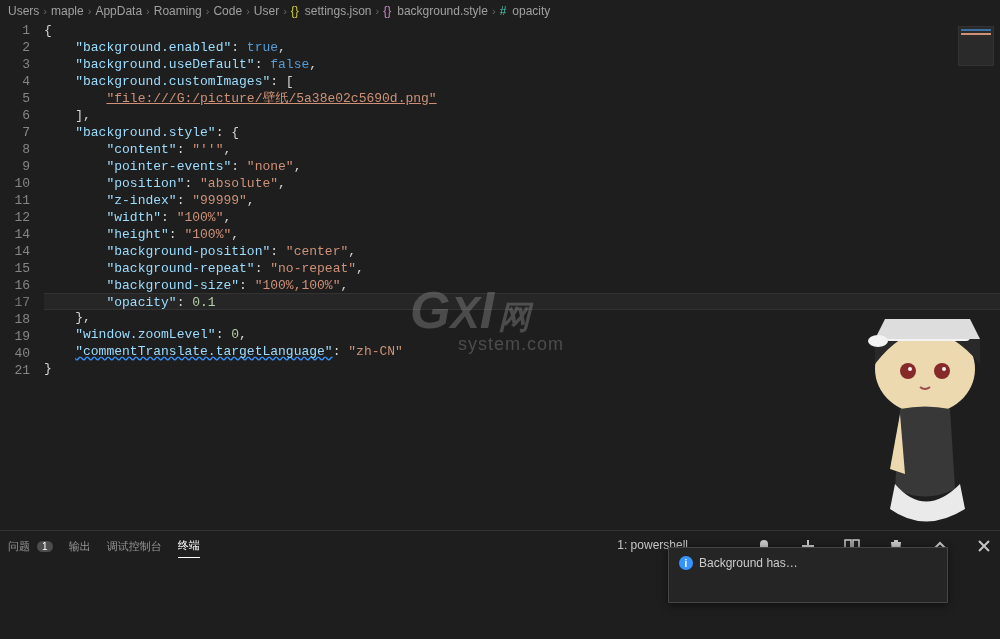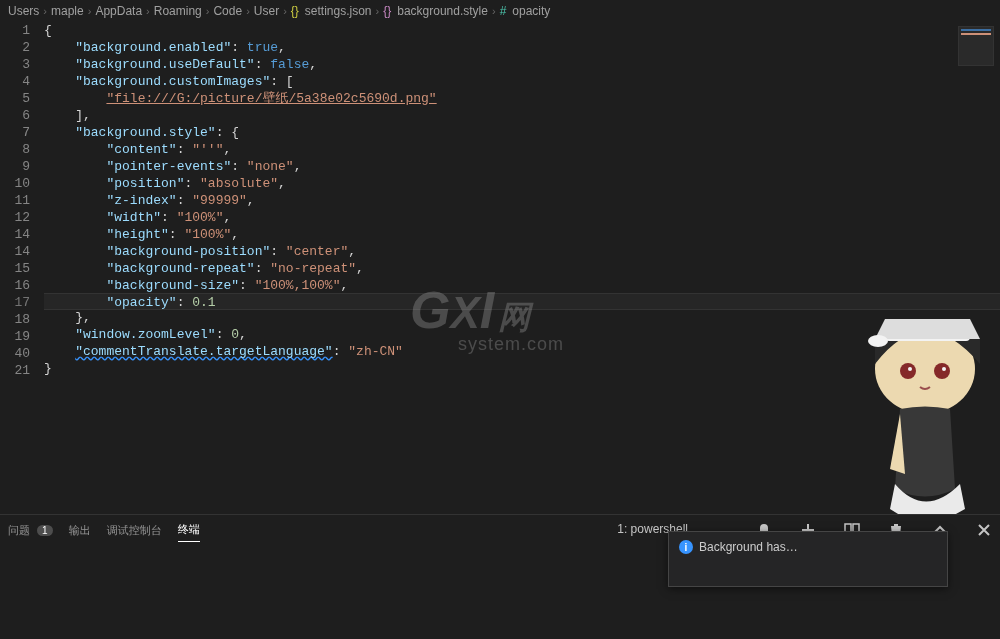--- a/index.html
+++ b/index.html
@@ -64,21 +64,21 @@
 }
 .minimap::before {
   content: "";
   position: absolute;
   top: 2px; left: 2px; right: 2px;
   height: 10px;
   background: linear-gradient(#3c6fa3, #3c6fa3 2px, transparent 2px, transparent 4px, #ce9178 4px, #ce9178 6px, transparent 6px);
 }
 .panel {
   position: absolute;
-  bottom: 16px; left: 0; right: 0;
+  bottom: 0; left: 0; right: 0;
   height: 109px;
   background: #1e1e1e;
   border-top: 1px solid #333;
 }
 .panel-tabs {
   display: flex;
   align-items: center;
   height: 30px;
   padding: 0 8px;
   font-family: "Segoe UI", Arial, sans-serif;

